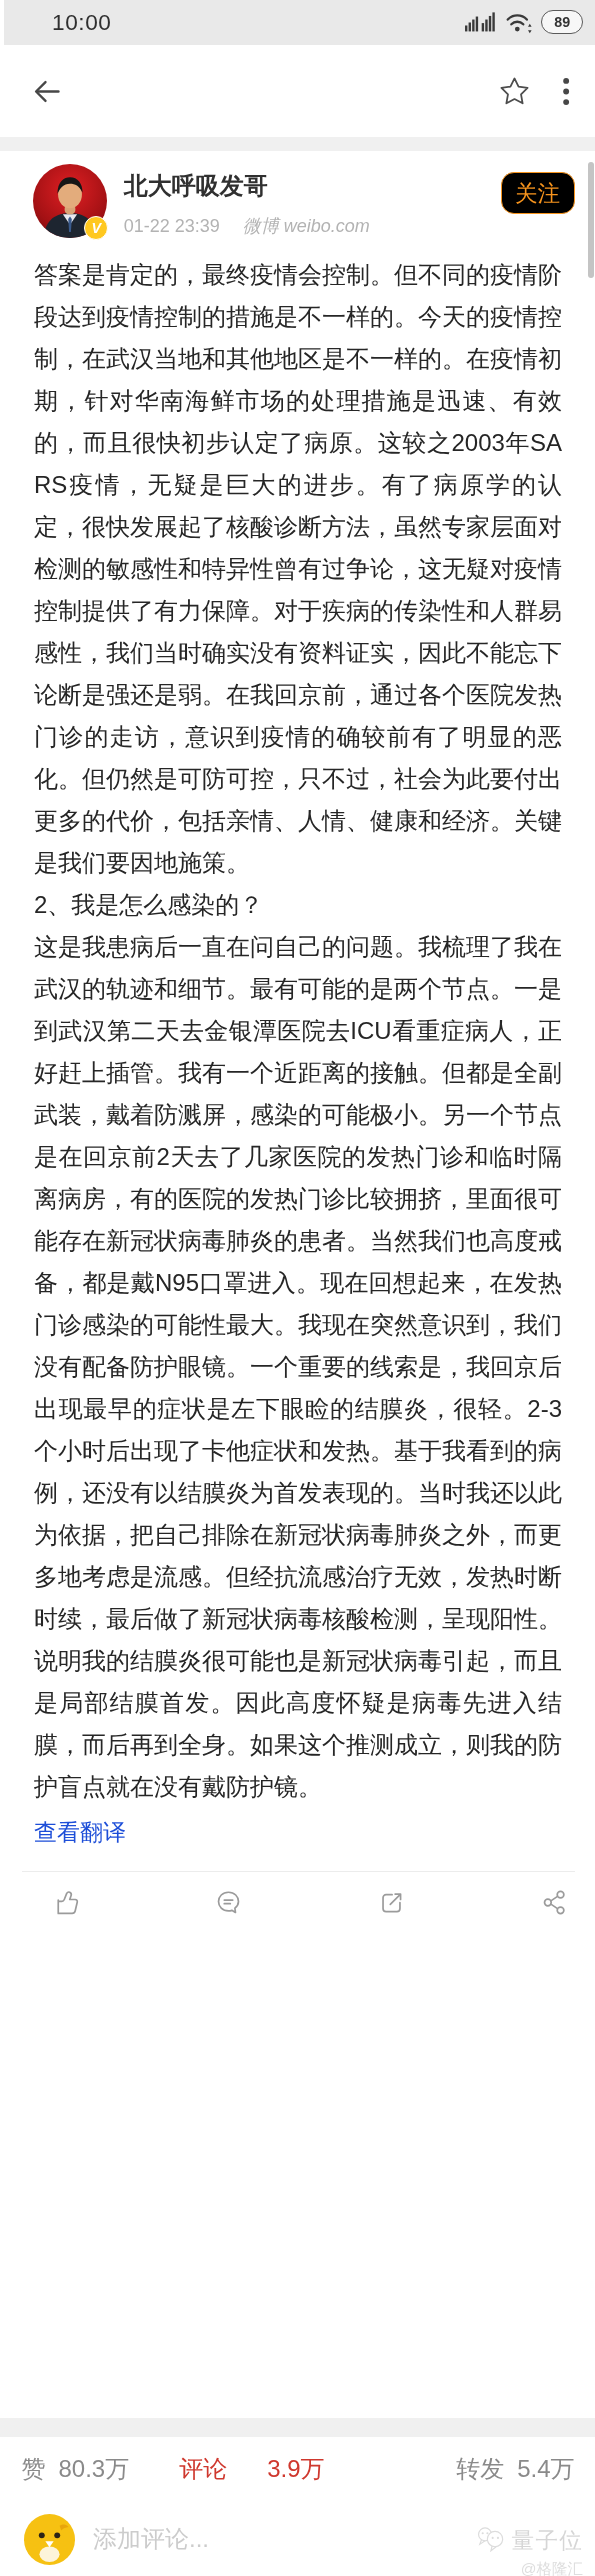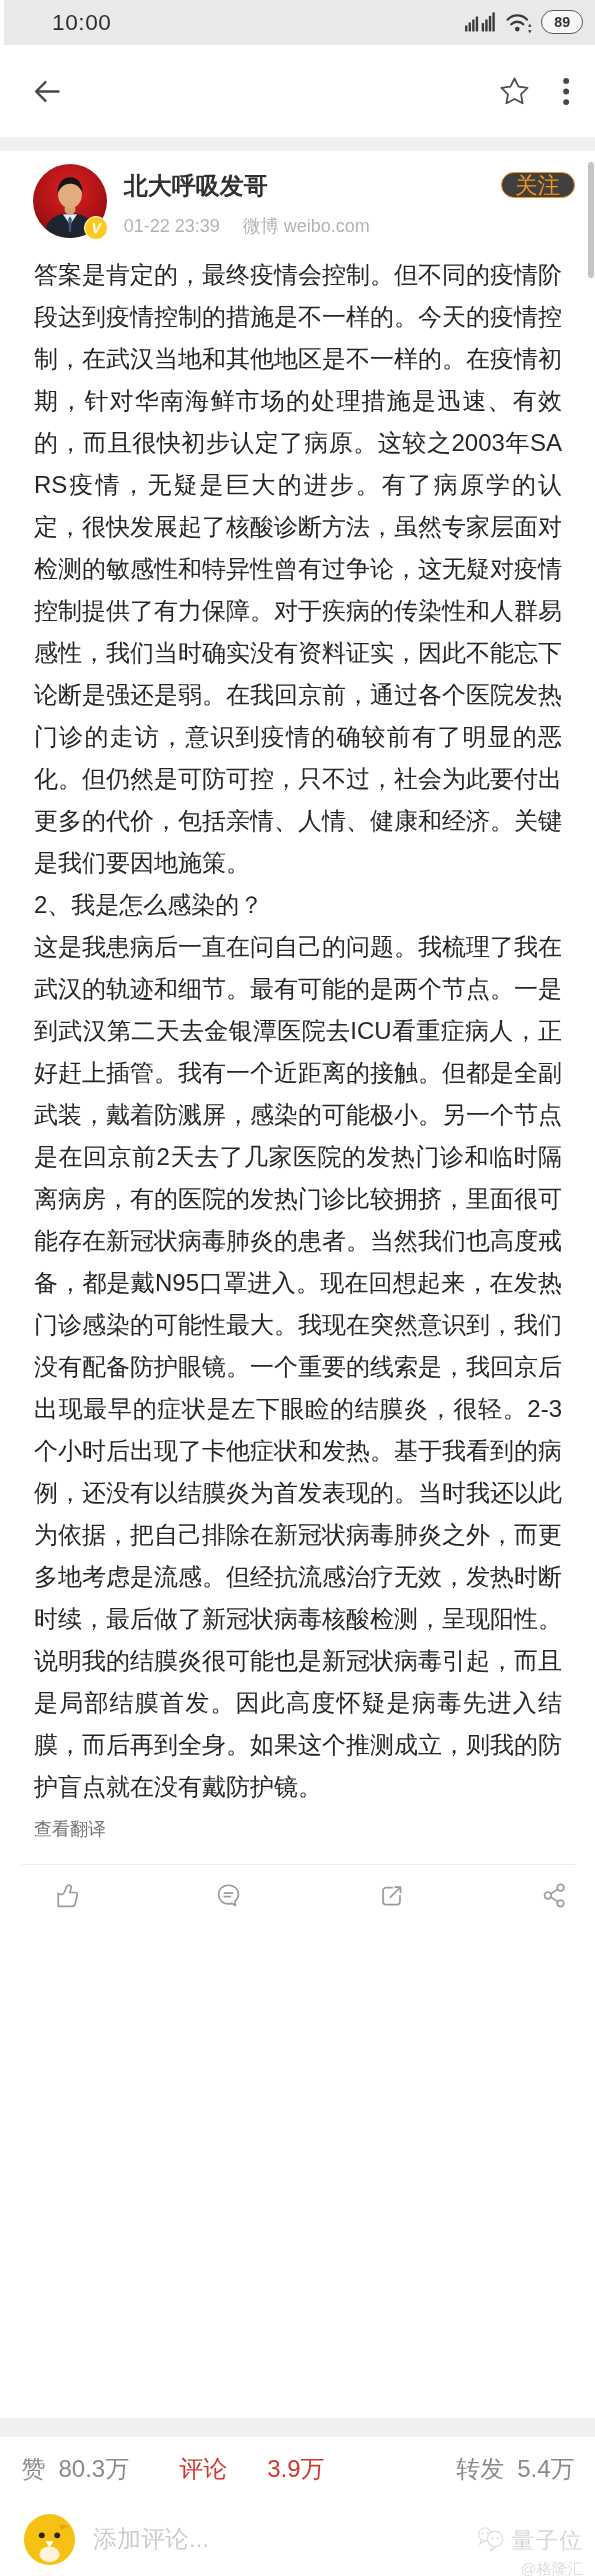--- a/index.html
+++ b/index.html
@@ -33,32 +33,32 @@
   .avatar-wrap{position:relative;width:74px;height:74px;flex:0 0 auto;}
   .avatar-wrap svg{display:block;}
   .v-badge{
     position:absolute;right:-1.2px;bottom:-2.4px;width:24px;height:24px;border-radius:50%;
     background:#ffc81f;border:1.8px solid #fff;display:flex;align-items:center;justify-content:center;
     color:#fff;font-size:14.3px;font-weight:bold;font-style:italic;box-sizing:border-box;
   }
   .author-info{margin-left:16.7px;padding-top:6px;}
   .author-name{font-size:24px;font-weight:bold;color:#303030;}
   .author-meta{margin-top:12px;font-size:18px;color:#b3b3b3;}
-  .author-meta .src{margin-left:18px;}
+  .author-meta .src{margin-left:18px;font-style:italic;}
   .follow-btn{
-    margin-left:auto;margin-top:8.3px;width:74px;height:26px;border:1.8px solid #f7941d;border-radius:13px;
+    margin-left:auto;margin-top:8.3px;width:74px;height:42px;border:1.8px solid #f7941d;border-radius:13px;
     color:#f7941d;font-size:22.6px;display:flex;align-items:center;justify-content:center;
-    box-sizing:border-box;background:#404040;
+    box-sizing:border-box;background:#000000;
   }
   .post-text{
     margin:15.5px 34px 0 34px;font-size:24px;line-height:42px;color:#262626;
     text-align:justify;word-break:break-all;
   }
   .post-text p{margin:0;}
-  .translate{margin:9.5px 34px 0 34px;font-size:18px;color:#737373;display:inline-block;}
+  .translate{margin:9.5px 34px 0 34px;font-size:23px;color:#1d4ed8;display:inline-block;}
   .divider{margin:22.6px 21.5px 0 21.5px;border-top:1.2px solid #ececec;}
   .action-row{display:flex;justify-content:space-between;box-sizing:border-box;
     padding:16.7px 27px 12px 51px;}
   .action-row svg{display:block;}
   
   .band{position:absolute;top:2418px;left:0;width:596px;height:19px;background:#f0f0f0;z-index:3;}
   .stats-bar{
     position:absolute;top:2437px;left:0;width:596px;height:64px;background:#fff;z-index:3;
     display:flex;align-items:center;box-sizing:border-box;padding:0 21.5px;
     font-size:24px;color:#8a8a8a;

